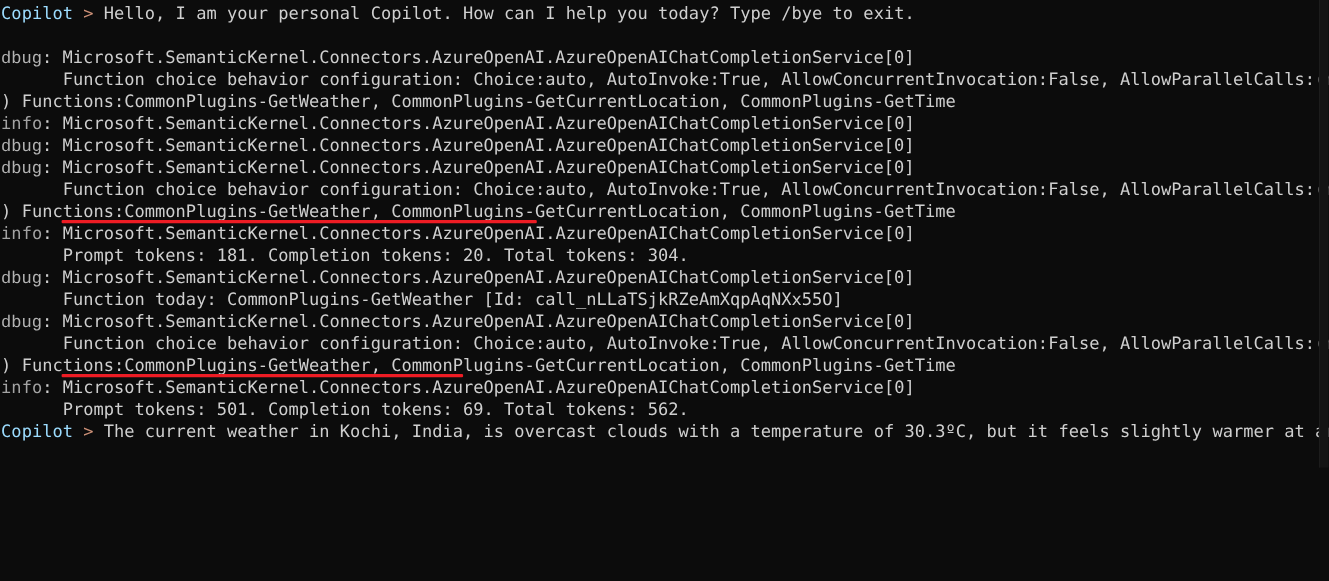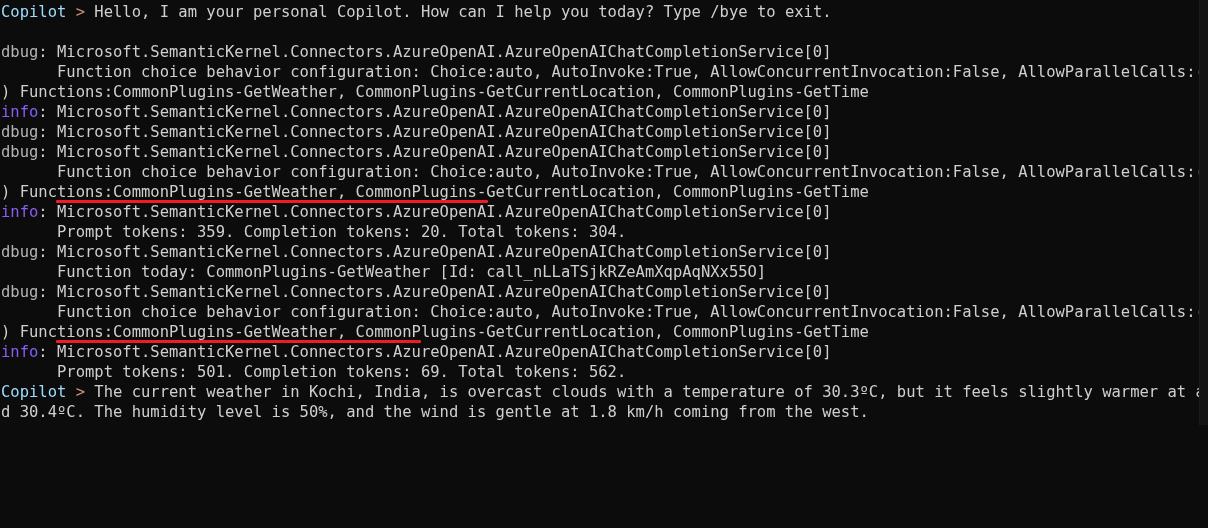--- a/index.html
+++ b/index.html
@@ -47,22 +47,22 @@
 
   .row {
     height: 20px;
     line-height: 20px;
     font-size: 15.5px;
     letter-spacing: 0px;
     white-space: pre;
     padding-left: 1px;
     color: #cccccc;
   }
-  .c-gray    { color: #b4b4b4; }
-  .c-green   { color: #8b5cf6; }
+  .c-gray    { color: #b4b4b4; font-family: Liberation Mono, monospace; }
+  .c-green   { color: #a3a3a3; }
   .c-blue    { color: #9cdcfe; }
   .c-orange  { color: #ce9178; }
   .c-bodytext{ color: #cfcfcf; }
 
   .row.blank { color: transparent; }
 
   
   .annot-underline {
     position: absolute;
     height: 3px;
@@ -93,30 +93,29 @@
       <div class="row blank"><span class="c-bodytext"> </span></div>
       <div class="row"><span class="c-gray">dbug</span><span class="c-bodytext">: Microsoft.SemanticKernel.Connectors.AzureOpenAI.AzureOpenAIChatCompletionService[0]</span></div>
       <div class="row"><span class="c-bodytext">      Function choice behavior configuration: Choice:auto, AutoInvoke:True, AllowConcurrentInvocation:False, AllowParallelCalls:(null</span></div>
       <div class="row"><span class="c-bodytext">) Functions:CommonPlugins-GetWeather, CommonPlugins-GetCurrentLocation, CommonPlugins-GetTime</span></div>
       <div class="row"><span class="c-green">info</span><span class="c-bodytext">: Microsoft.SemanticKernel.Connectors.AzureOpenAI.AzureOpenAIChatCompletionService[0]</span></div>
       <div class="row"><span class="c-gray">dbug</span><span class="c-bodytext">: Microsoft.SemanticKernel.Connectors.AzureOpenAI.AzureOpenAIChatCompletionService[0]</span></div>
       <div class="row"><span class="c-gray">dbug</span><span class="c-bodytext">: Microsoft.SemanticKernel.Connectors.AzureOpenAI.AzureOpenAIChatCompletionService[0]</span></div>
       <div class="row"><span class="c-bodytext">      Function choice behavior configuration: Choice:auto, AutoInvoke:True, AllowConcurrentInvocation:False, AllowParallelCalls:(null</span></div>
       <div class="row"><span class="c-bodytext">) Functions:CommonPlugins-GetWeather, CommonPlugins-GetCurrentLocation, CommonPlugins-GetTime</span></div>
       <div class="row"><span class="c-green">info</span><span class="c-bodytext">: Microsoft.SemanticKernel.Connectors.AzureOpenAI.AzureOpenAIChatCompletionService[0]</span></div>
-      <div class="row"><span class="c-bodytext">      Prompt tokens: 359. Completion tokens: 20. Total tokens: 304.</span></div>
+      <div class="row"><span class="c-bodytext">      Prompt tokens: 181. Completion tokens: 20. Total tokens: 304.</span></div>
       <div class="row"><span class="c-gray">dbug</span><span class="c-bodytext">: Microsoft.SemanticKernel.Connectors.AzureOpenAI.AzureOpenAIChatCompletionService[0]</span></div>
       <div class="row"><span class="c-bodytext">      Function today: CommonPlugins-GetWeather [Id: call_nLLaTSjkRZeAmXqpAqNXx55O]</span></div>
       <div class="row"><span class="c-gray">dbug</span><span class="c-bodytext">: Microsoft.SemanticKernel.Connectors.AzureOpenAI.AzureOpenAIChatCompletionService[0]</span></div>
       <div class="row"><span class="c-bodytext">      Function choice behavior configuration: Choice:auto, AutoInvoke:True, AllowConcurrentInvocation:False, AllowParallelCalls:(null</span></div>
       <div class="row"><span class="c-bodytext">) Functions:CommonPlugins-GetWeather, CommonPlugins-GetCurrentLocation, CommonPlugins-GetTime</span></div>
       <div class="row"><span class="c-green">info</span><span class="c-bodytext">: Microsoft.SemanticKernel.Connectors.AzureOpenAI.AzureOpenAIChatCompletionService[0]</span></div>
       <div class="row"><span class="c-bodytext">      Prompt tokens: 501. Completion tokens: 69. Total tokens: 562.</span></div>
       <div class="row"><span class="c-blue">Copilot</span><span class="c-orange"> &gt; </span><span class="c-bodytext">The current weather in Kochi, India, is overcast clouds with a temperature of 30.3ºC, but it feels slightly warmer at aroun</span></div>
-      <div class="row"><span class="c-bodytext">d 30.4ºC. The humidity level is 50%, and the wind is gentle at 1.8 km/h coming from the west.</span></div>
       <div class="row blank"><span class="c-bodytext"> </span></div>
       <div class="row"><span class="c-blue">You</span><span class="c-orange"> &gt; </span><span class="cursor-block"></span></div>
     </div>
 
   <div id="annotations">
       <div class="annot-underline" style="left: 56px; top: 200px; width: 432px; background: rgb(238, 28, 36);"></div>
       <div class="annot-underline" style="left: 56px; top: 340px; width: 365px; background: rgb(238, 28, 36);"></div>
     </div>
 
   <div id="scroll-gutter"></div>

